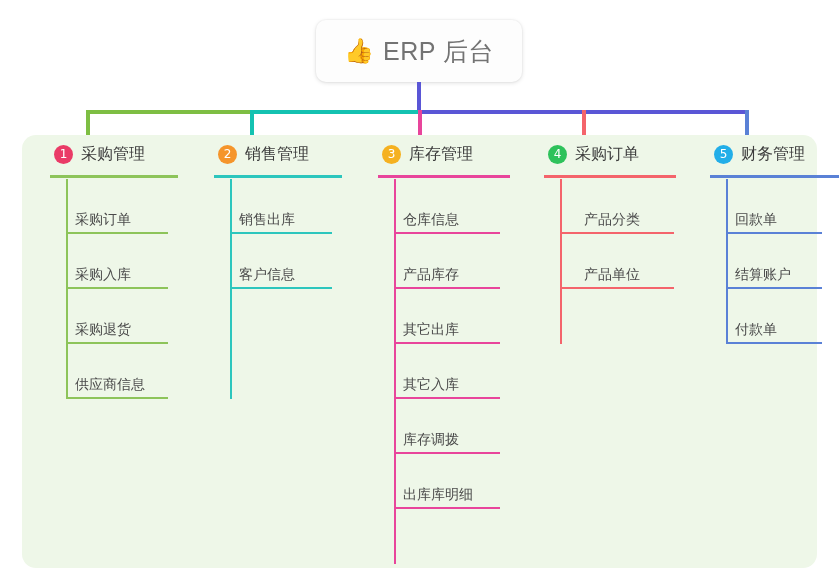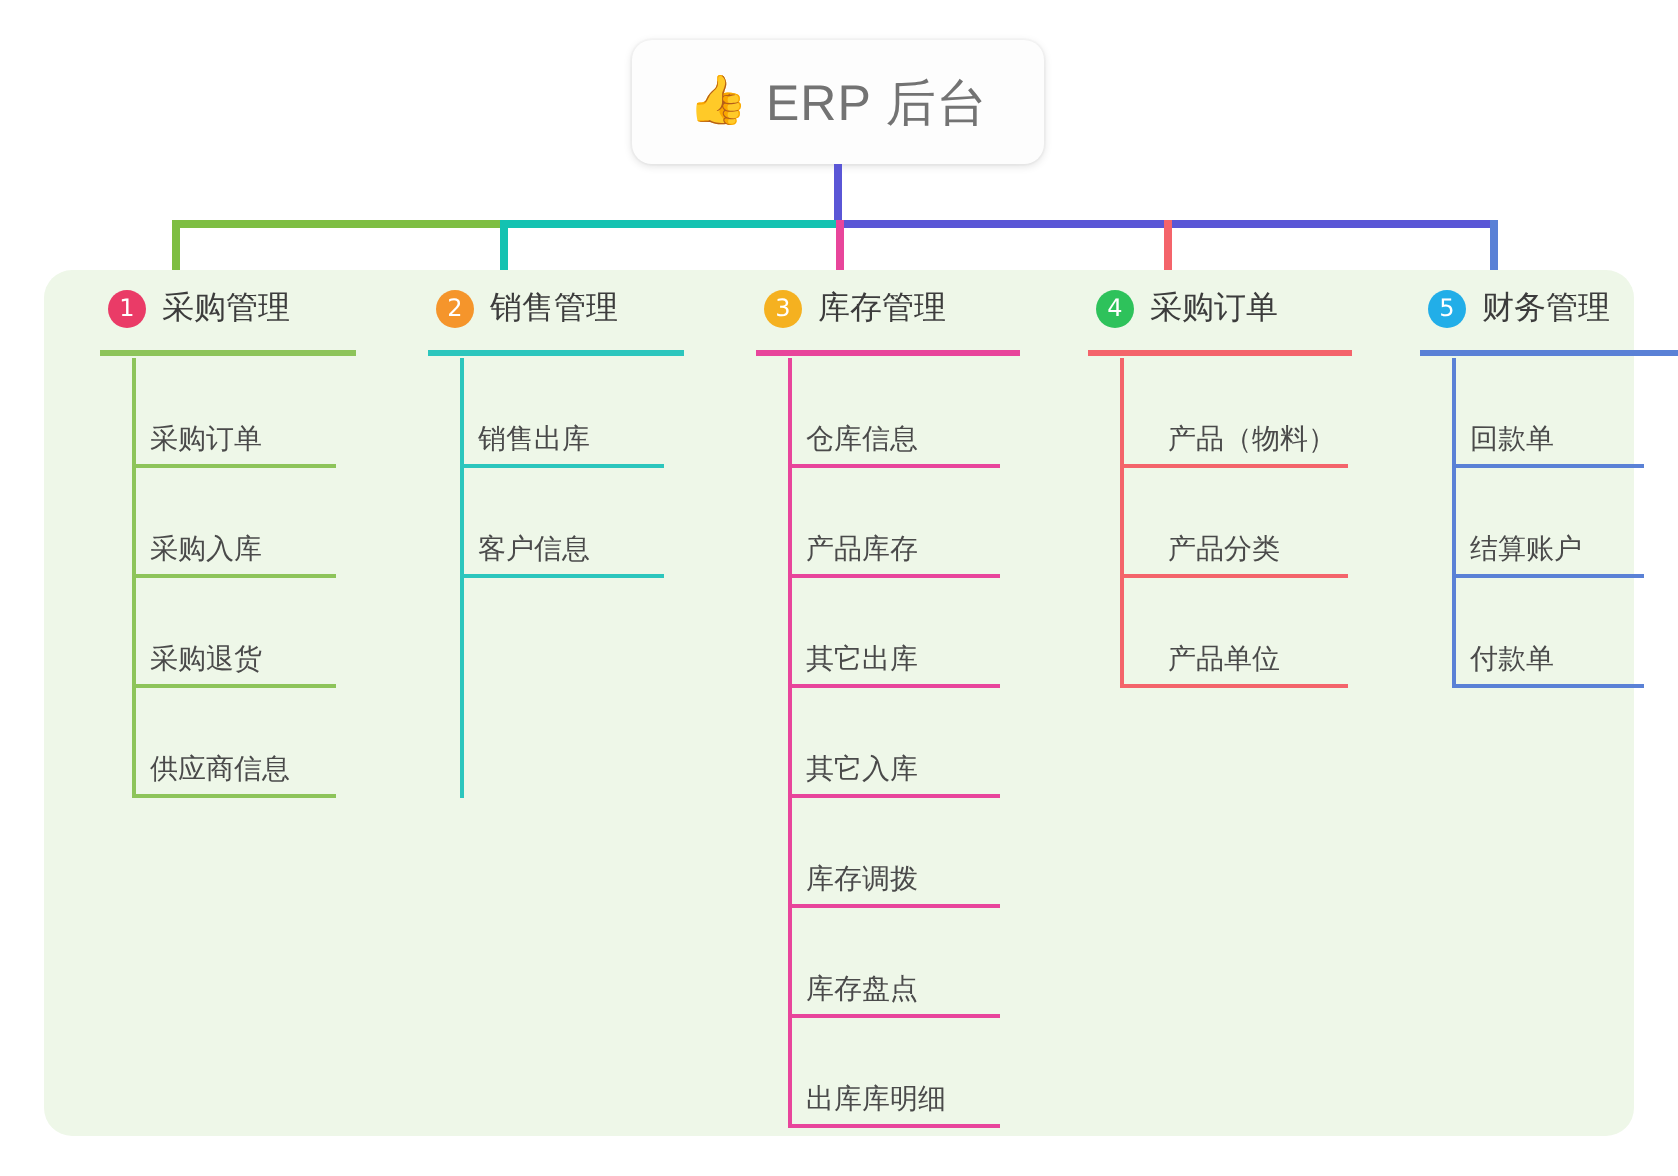--- a/index.html
+++ b/index.html
@@ -195,43 +195,35 @@
           </div>
           <div class="leaf">
             <span class="leaf-text">其它入库</span>
             <span class="leaf-rule" style="background: rgb(232, 69, 155);"></span>
           </div>
           <div class="leaf">
             <span class="leaf-text">库存调拨</span>
             <span class="leaf-rule" style="background: rgb(232, 69, 155);"></span>
           </div>
           <div class="leaf">
-            <span class="leaf-text">库存盘点</span>
-            <span class="leaf-rule" style="background: rgb(232, 69, 155);"></span>
-          </div>
-          <div class="leaf">
             <span class="leaf-text">出库库明细</span>
             <span class="leaf-rule" style="background: rgb(232, 69, 155);"></span>
           </div>
         </div>
     </div>
 
     <div class="col col-4">
       <div class="col-head">
         <span class="badge" style="background: rgb(46, 194, 91);">4</span>
         <span class="col-title">采购订单</span>
       </div>
       <div class="head-rule" style="background: rgb(244, 100, 107);"></div>
       <div class="spine" style="background: rgb(244, 100, 107); height: 165px;"></div>
       <div class="leaves">
           <div class="leaf">
-            <span class="leaf-text">产品（物料）</span>
-            <span class="leaf-rule" style="background: rgb(244, 100, 107);"></span>
-          </div>
-          <div class="leaf">
             <span class="leaf-text">产品分类</span>
             <span class="leaf-rule" style="background: rgb(244, 100, 107);"></span>
           </div>
           <div class="leaf">
             <span class="leaf-text">产品单位</span>
             <span class="leaf-rule" style="background: rgb(244, 100, 107);"></span>
           </div>
         </div>
     </div>
 

